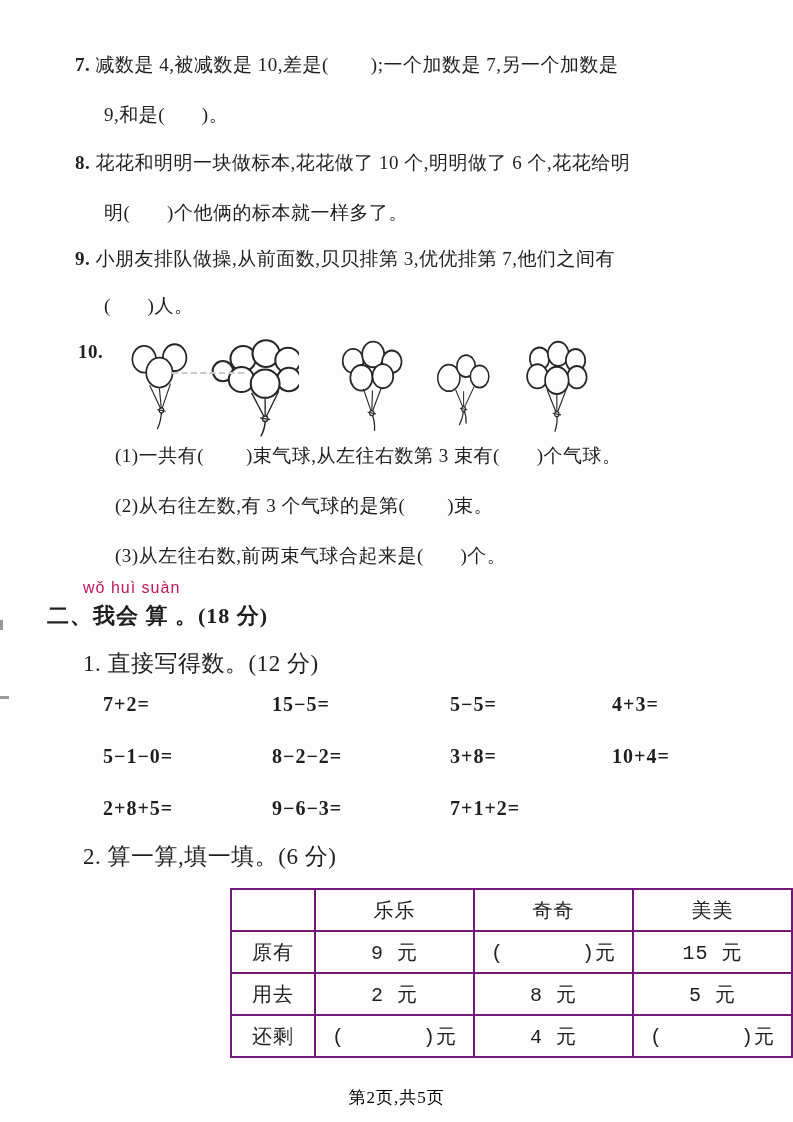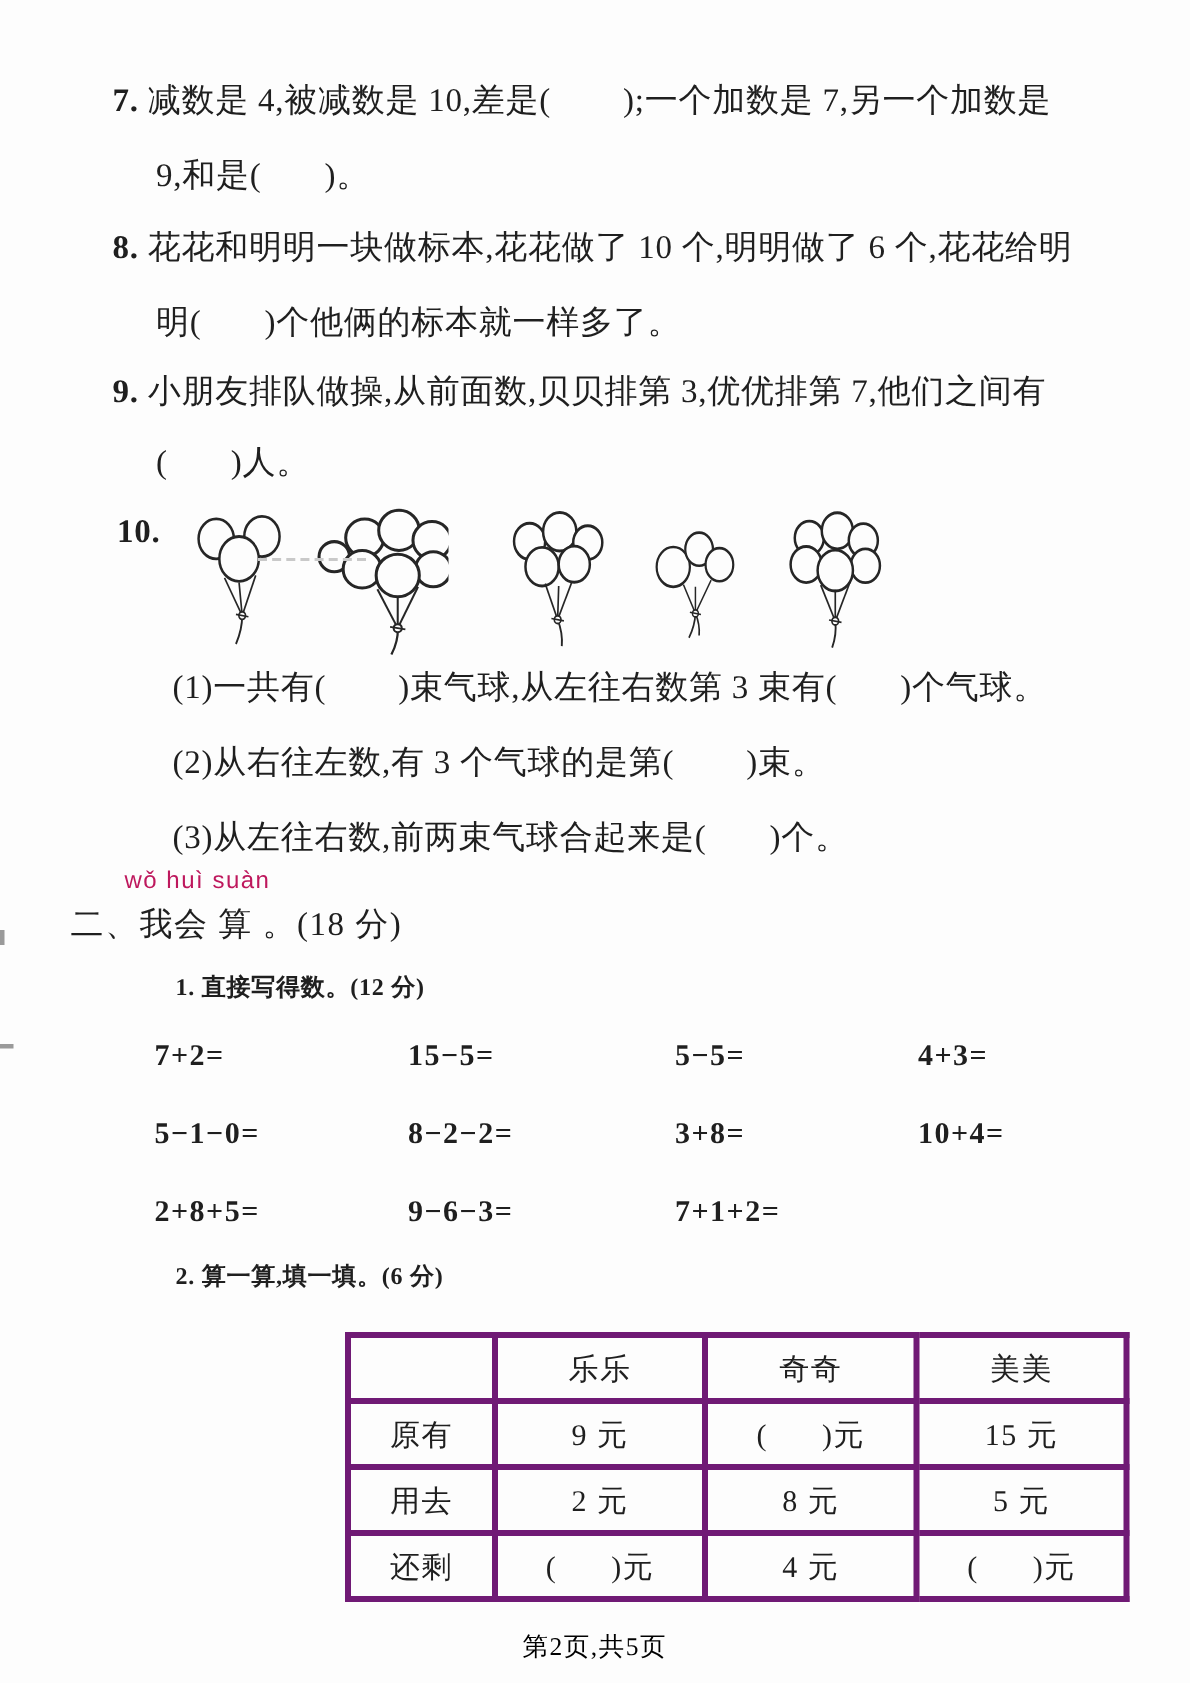--- a/index.html
+++ b/index.html
@@ -2,38 +2,38 @@
 <html><head>
 <meta charset="utf-8">
 <style>
   html,body{margin:0;padding:0;}
   body{
     width:793px;height:1122px;position:relative;background:#fdfdfd;
     font-family:"Liberation Serif","DejaVu Serif",serif;color:#1f1f1f;
     overflow:hidden;
   }
   .abs{position:absolute;white-space:pre;}
-  .qline{font-size:22px;line-height:1.2;letter-spacing:0.5px;font-family:Liberation Serif, serif;}
+  .qline{font-size:19px;line-height:1.2;letter-spacing:0.5px;font-family:Liberation Serif, serif;}
   .qnum{font-weight:bold;}
   .pinyin{font-family:"Liberation Sans","DejaVu Sans",sans-serif;font-size:16px;color:#be185d;letter-spacing:1px;}
-  .sec-title{font-size:22px;font-weight:normal;letter-spacing:1px;}
-  .sub-title{font-size:16px;font-weight:bold;letter-spacing:0.5px;margin-left:34px;}
+  .sec-title{font-size:22px;font-weight:bold;letter-spacing:1px;}
+  .sub-title{font-size:23px;font-weight:normal;letter-spacing:0.5px;}
   .math-grid{
     position:absolute;left:103px;top:693px;width:660px;
     display:grid;grid-template-columns:169px 178px 162px 140px;
     grid-auto-rows:52px;
   }
   .math-cell{font-size:20px;letter-spacing:1px;font-weight:bold;}
   .money-table{
     position:absolute;left:230px;top:888px;border-collapse:collapse;
     font-size:20px;
   }
   .money-table td,.money-table th{
-    border:4px solid #701a75;height:40px;text-align:center;
-    font-weight:normal;padding:0 16px;white-space:pre;letter-spacing:1px;
+    border:2px solid #701a75;height:40px;text-align:center;
+    font-weight:normal;padding:0 16px;white-space:pre;letter-spacing:1px;font-family:Liberation Mono, monospace;
   }
   .money-table .c0{width:62px;}
   .money-table .c1{width:104px;}
   .money-table .c2{width:105px;}
   .money-table .c3{width:104px;}
   .balloons{position:absolute;}
   .balloons svg{display:block;width:100%;height:100%;}
   .footer{
     position:absolute;top:1086px;left:0;width:100%;text-align:center;
     font-size:17px;color:#000000;letter-spacing:1px;

